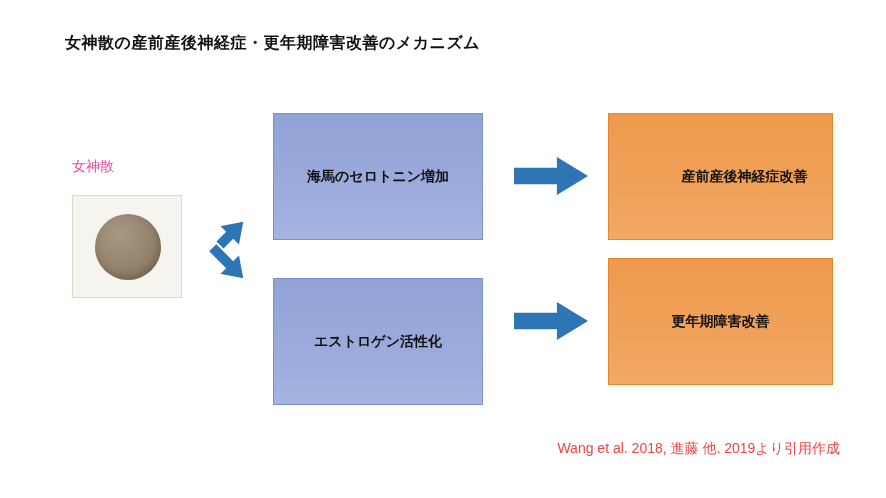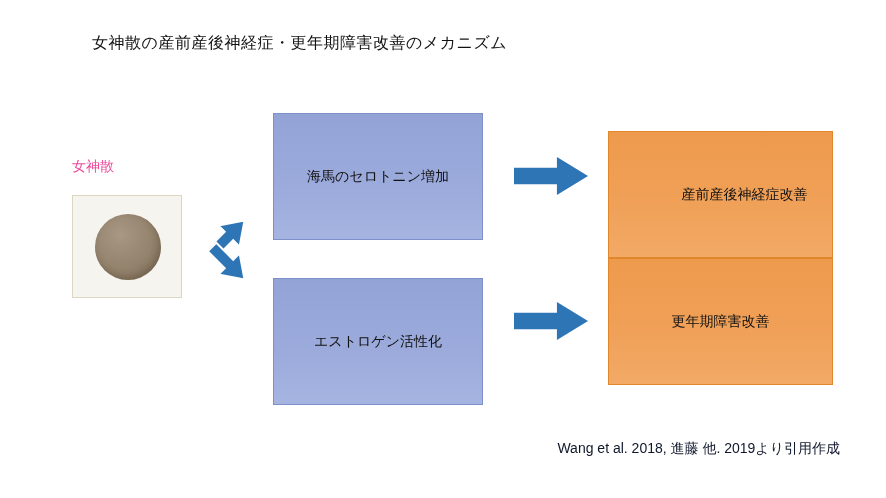--- a/index.html
+++ b/index.html
@@ -13,24 +13,23 @@
     width: 886px;
     height: 498px;
     background: #ffffff;
     overflow: hidden;
   }
   .title {
     position: absolute;
     left: 65px;
     top: 33px;
     font-size: 16px;
-    font-weight: normal;
+    font-weight: bold;
     color: #111111;
     letter-spacing: 0.5px;
-    margin-left: 27px;
   }
   .herb-label {
     position: absolute;
     left: 72px;
     top: 158px;
     width: 110px;
     text-align: left;
     font-size: 14px;
     color: #ec4899;
   }
@@ -64,55 +63,56 @@
   }
   .flow-box {
     position: absolute;
     box-sizing: border-box;
     display: flex;
     align-items: center;
     justify-content: center;
     font-size: 14px;
     color: #111111;
     text-align: center;
+    font-weight: bold;
   }
   .blue-box {
     left: 273px;
     width: 210px;
     height: 127px;
     background: linear-gradient(180deg, #93A3D6 0%, #9CABDC 60%, #A6B4E1 100%);
     border: 1px solid #7D90C9;
   }
   .blue-box.row1 { top: 113px; }
   .blue-box.row2 { top: 258px; margin-top: 20px; }
   .orange-box {
     left: 608px;
     width: 225px;
     height: 127px;
     background: linear-gradient(180deg, #EE9A4D 0%, #F0A057 55%, #F2AA66 100%);
     border: 1px solid #E0872E;
   }
-  .orange-box.row1 { top: 131px; padding-left: 48px; }
+  .orange-box.row1 { top: 113px; padding-left: 48px; }
   .orange-box.row2 { top: 258px; justify-content: center; }
   .block-arrow {
     position: absolute;
     left: 514px;
     width: 74px;
     height: 38px;
     background: #2E75B6;
     clip-path: polygon(0 28%, 58% 28%, 58% 0, 100% 50%, 58% 100%, 58% 72%, 0 72%);
   }
   .block-arrow.row1 { top: 157px; }
   .block-arrow.row2 { top: 302px; }
   .citation {
     position: absolute;
     right: 46px;
     top: 440px;
     font-size: 14px;
-    color: #0f172a;
+    color: #ef4444;
     text-align: right;
   }
 </style>
 </head>
 <body>
 
 <div class="slide">
 
   <div class="title">女神散の産前産後神経症・更年期障害改善のメカニズム</div>
 

